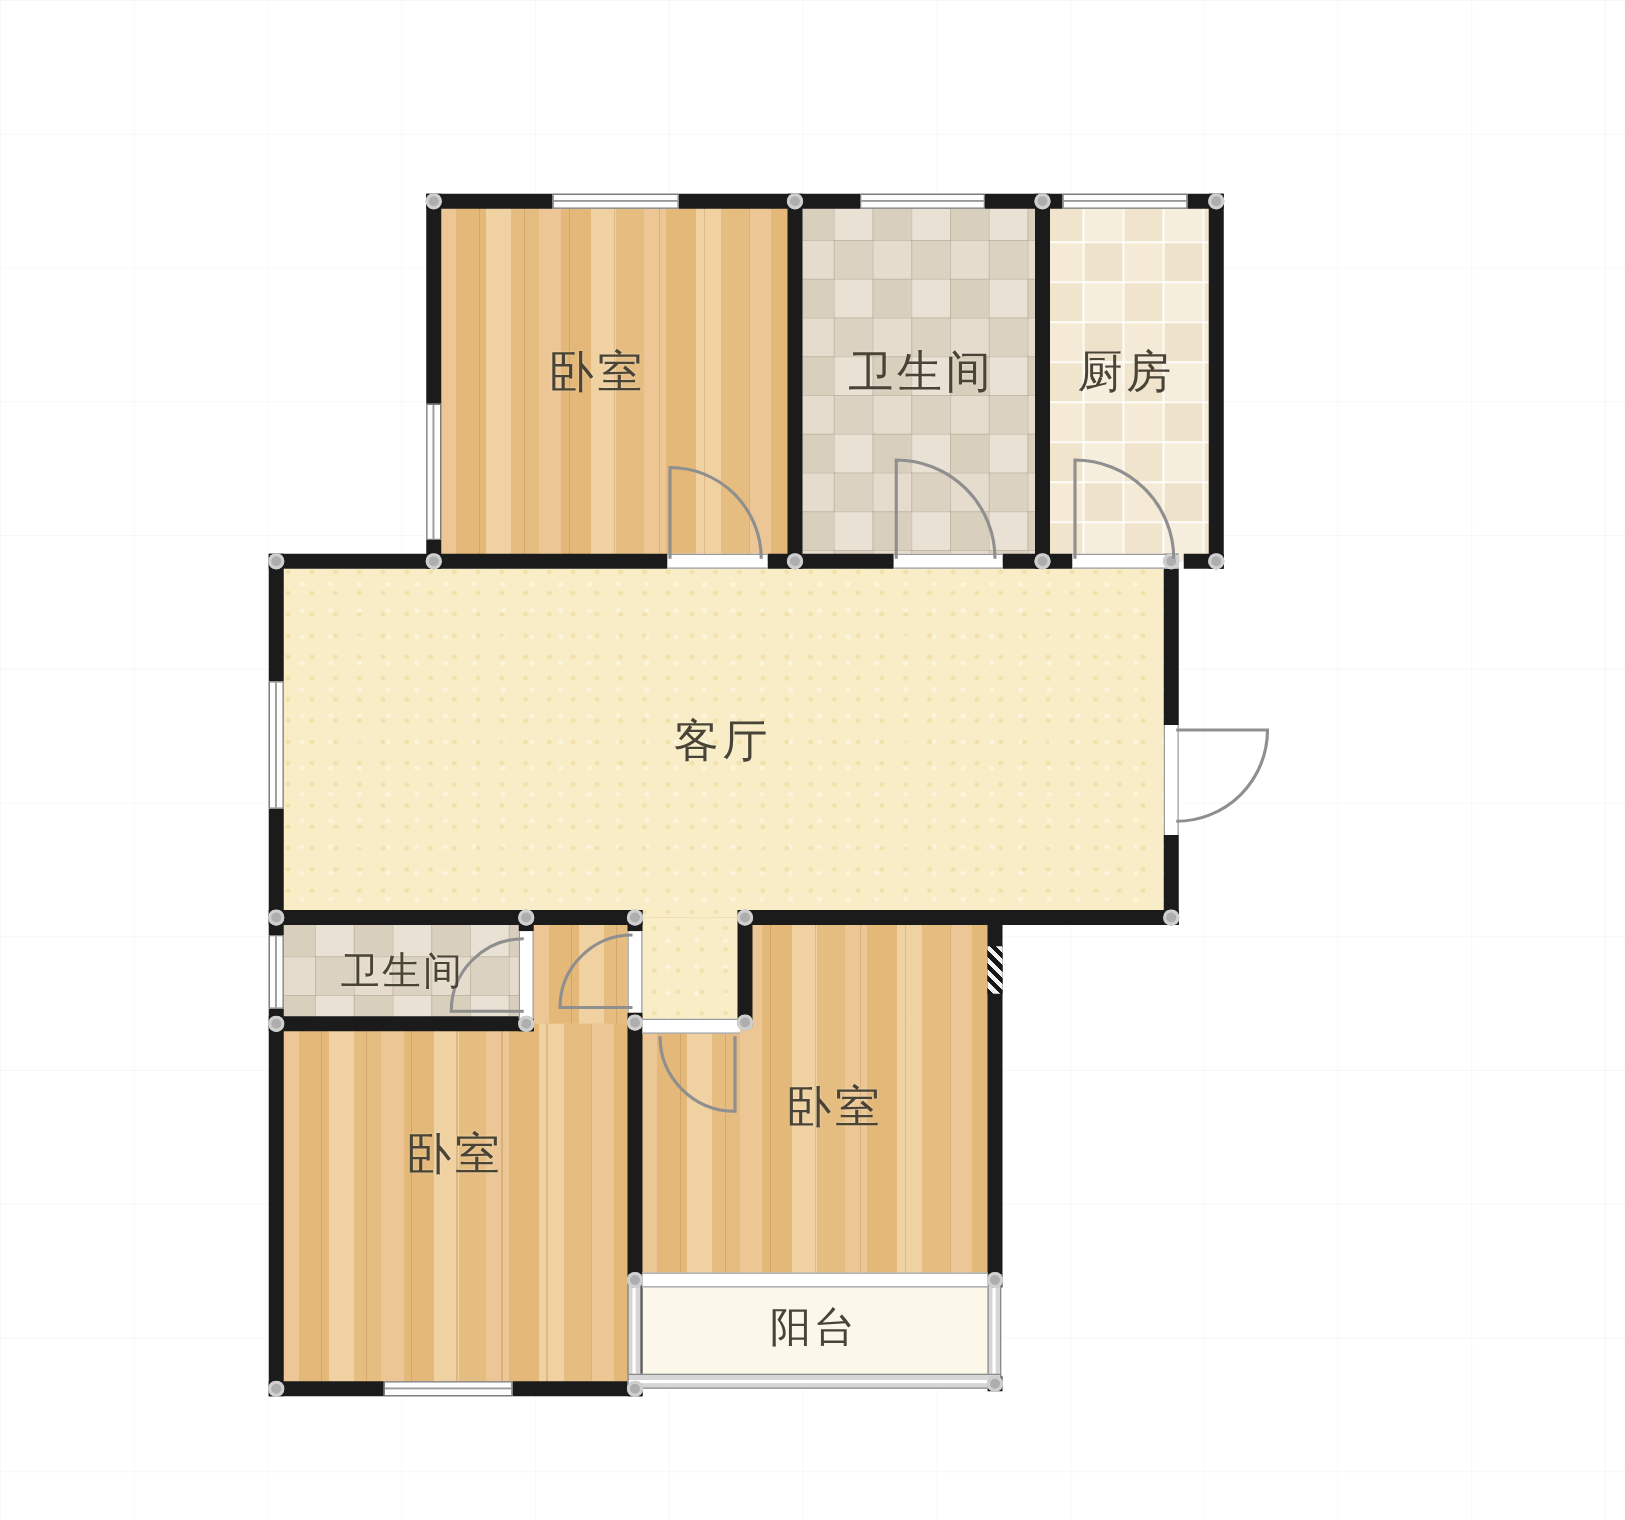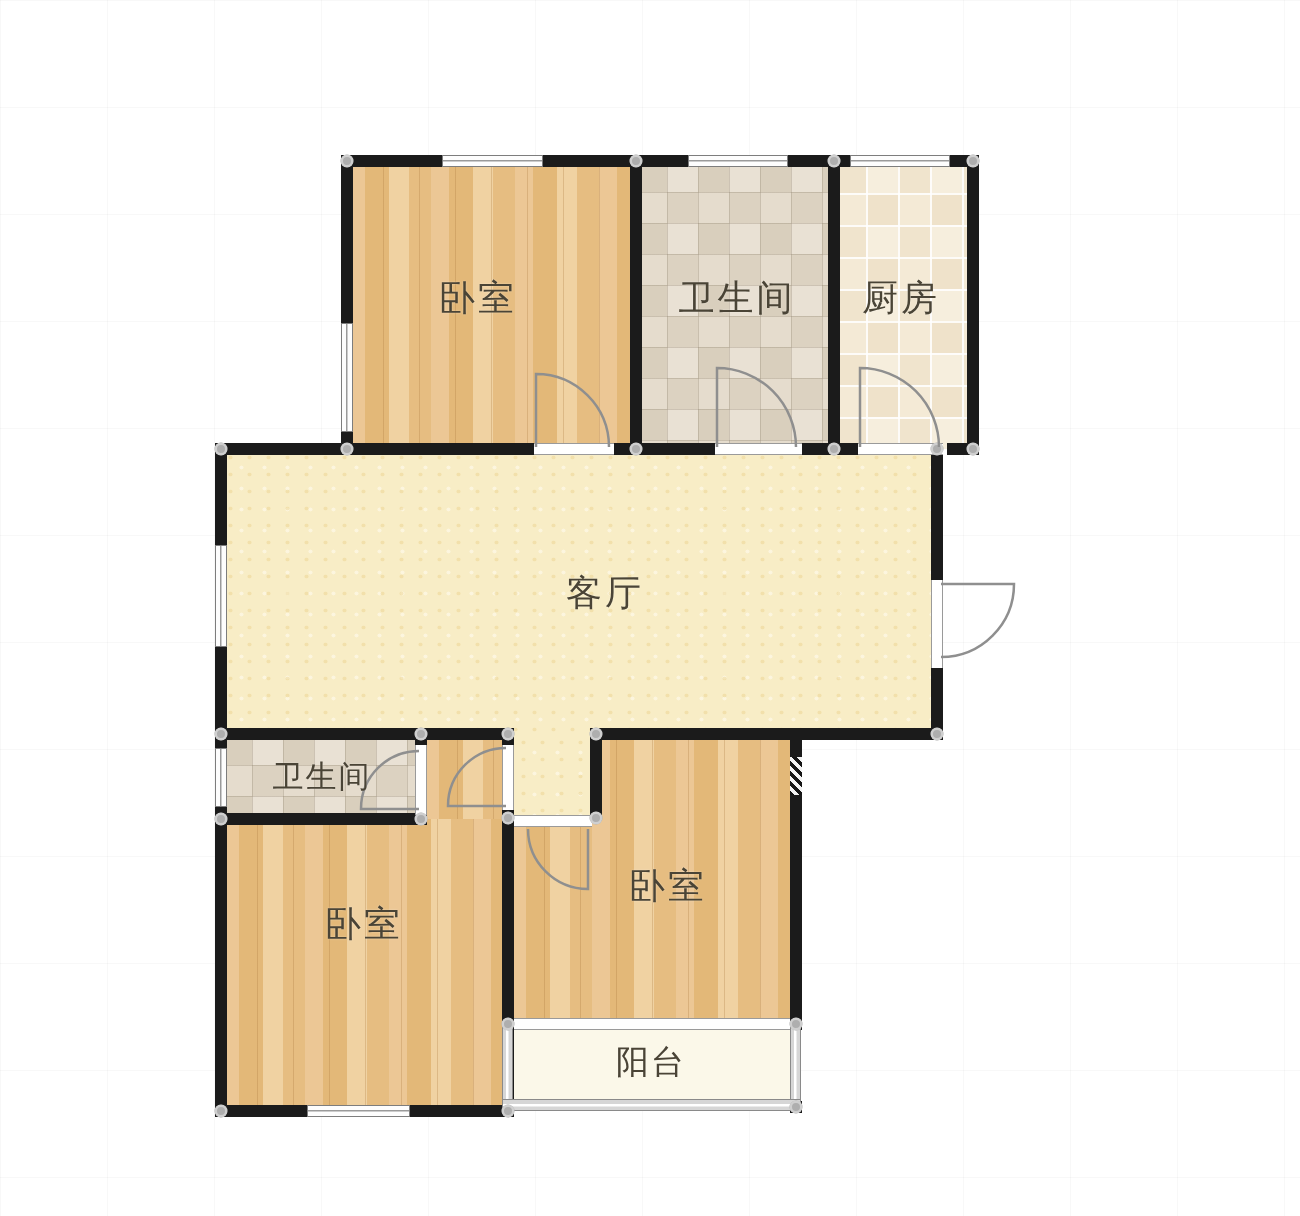--- a/index.html
+++ b/index.html
@@ -159,19 +159,19 @@
     <path d="M860,447 L860,368 A79,79 0 0 1 939,447"></path>
     <path d="M941,584 L1014,584 A73,73 0 0 1 941,657"></path>
     <path d="M419,809 L361,809 A58,58 0 0 1 419,751"></path>
     <path d="M506,806 L448,806 A58,58 0 0 1 506,748"></path>
     <path d="M588,829 L588,889 A60,60 0 0 1 528,829"></path>
   </svg>
 
   <div class="room-label" style="left:478px;top:298px;">卧室</div>
   <div class="room-label" style="left:737px;top:298px;">卫生间</div>
   <div class="room-label" style="left:901px;top:298px;">厨房</div>
-  <div class="room-label" style="left:578px;top:593px;margin-left:27px;">客厅</div>
+  <div class="room-label" style="left:578px;top:593px;">客厅</div>
   <div class="room-label small" style="left:322px;top:777px;">卫生间</div>
   <div class="room-label" style="left:364px;top:924px;">卧室</div>
   <div class="room-label" style="left:668px;top:886px;">卧室</div>
   <div class="room-label mid" style="left:651px;top:1062px;">阳台</div>
 
 </div>
 
 </body></html>

